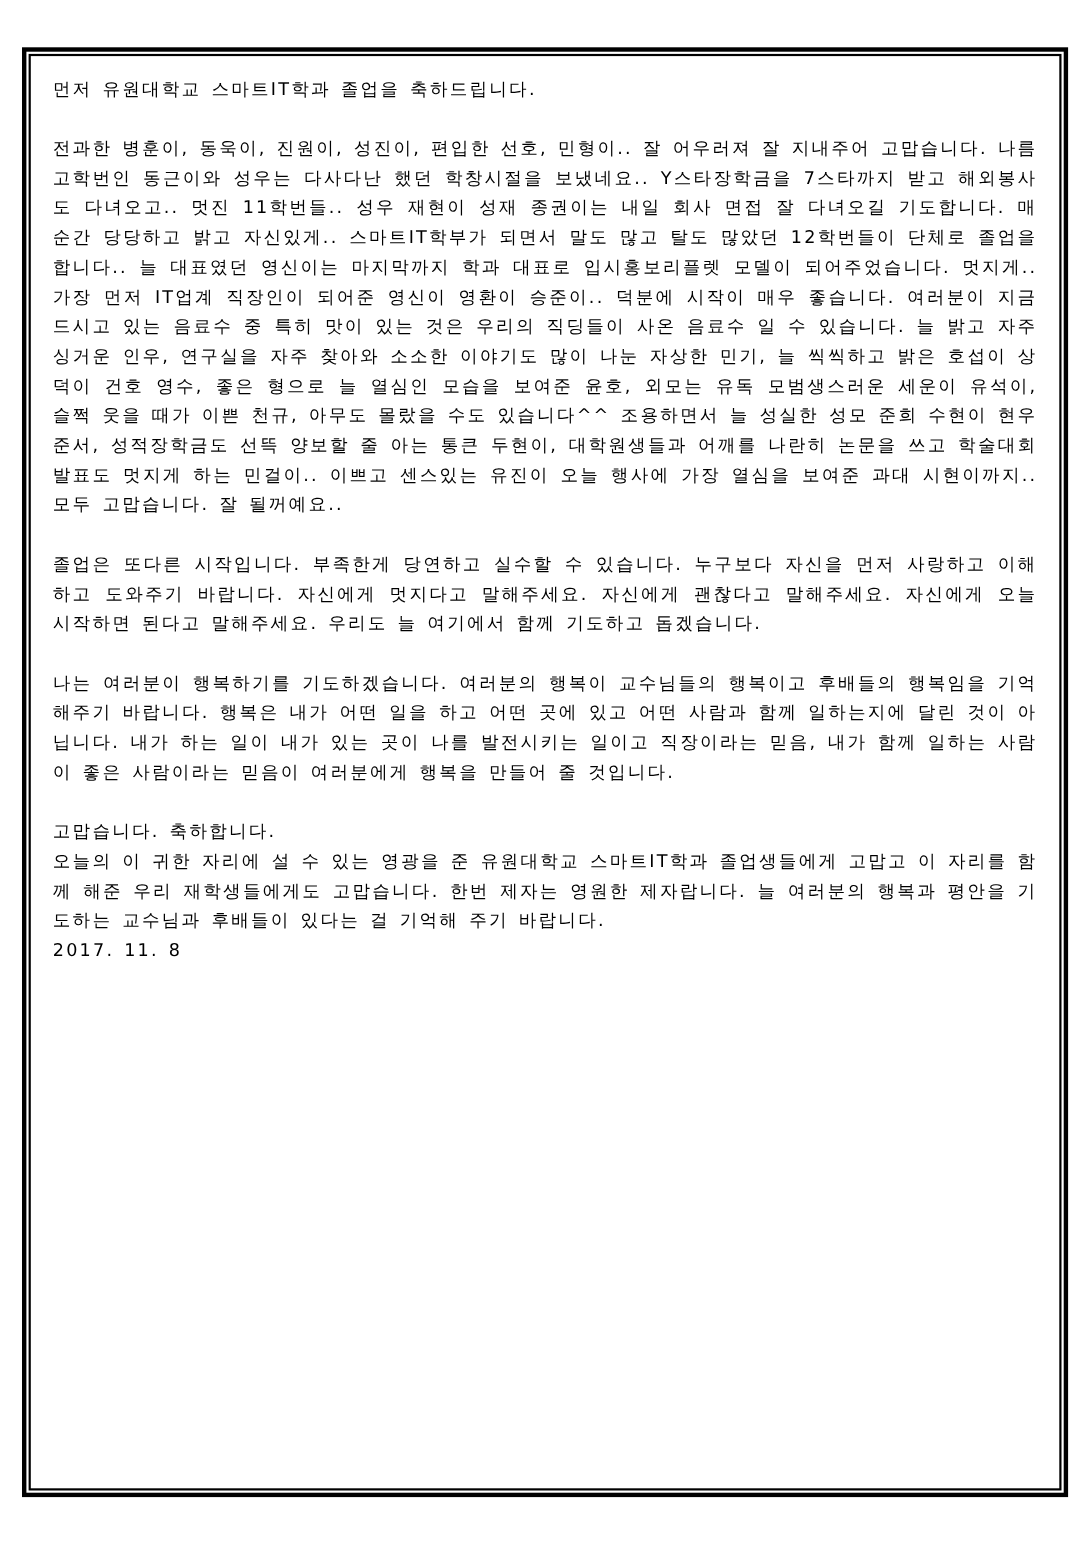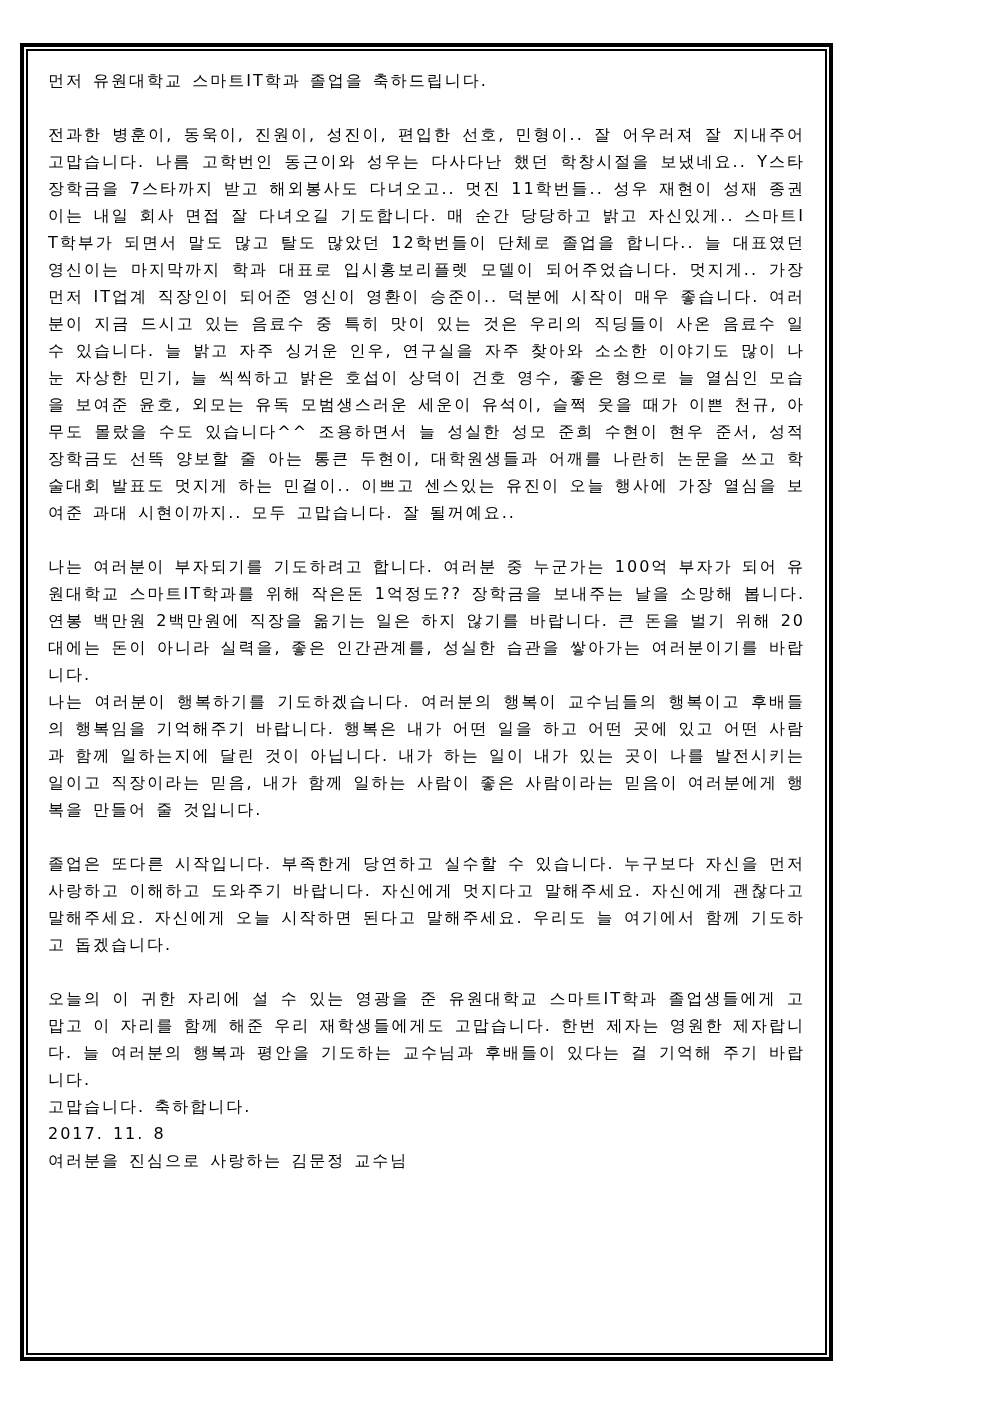--- a/index.html
+++ b/index.html
@@ -10,21 +10,21 @@
     width: 992px;
     height: 1403px;
     background: #ffffff;
     position: relative;
     font-family: "DejaVu Sans", sans-serif;
   }
   .frame-outer {
     position: absolute;
     left: 20px;
     top: 43px;
-    width: 813px;
+    width: 951px;
     height: 1318px;
     box-sizing: border-box;
     border: 4px solid #000000;
     padding: 2px;
     background: #ffffff;
   }
   .frame-inner {
     width: 100%;
     height: 100%;
     box-sizing: border-box;
@@ -49,22 +49,20 @@
   }
 </style>
 </head>
 <body style="background: rgb(255, 255, 255);">
 
 <div class="frame-outer" style="border-color: rgb(0, 0, 0);">
   <div class="frame-inner" style="border-color: rgb(0, 0, 0);">
     <div class="letter-body" id="letter-body" style="color: rgb(0, 0, 0);">
         <p class="gap">먼저 유원대학교 스마트IT학과 졸업을 축하드립니다.</p>
         <p class="gap">전과한 병훈이, 동욱이, 진원이, 성진이, 편입한 선호, 민형이.. 잘 어우러져 잘 지내주어 고맙습니다. 나름 고학번인 동근이와 성우는 다사다난 했던 학창시절을 보냈네요.. Y스타장학금을 7스타까지 받고 해외봉사도 다녀오고.. 멋진 11학번들.. 성우 재현이 성재 종권이는 내일 회사 면접 잘 다녀오길 기도합니다. 매 순간 당당하고 밝고 자신있게.. 스마트IT학부가 되면서 말도 많고 탈도 많았던 12학번들이 단체로 졸업을 합니다.. 늘 대표였던 영신이는 마지막까지 학과 대표로 입시홍보리플렛 모델이 되어주었습니다. 멋지게.. 가장 먼저 IT업계 직장인이 되어준 영신이 영환이 승준이.. 덕분에 시작이 매우 좋습니다. 여러분이 지금 드시고 있는 음료수 중 특히 맛이 있는 것은 우리의 직딩들이 사온 음료수 일 수 있습니다. 늘 밝고 자주 싱거운 인우, 연구실을 자주 찾아와 소소한 이야기도 많이 나눈 자상한 민기, 늘 씩씩하고 밝은 호섭이 상덕이 건호 영수, 좋은 형으로 늘 열심인 모습을 보여준 윤호, 외모는 유독 모범생스러운 세운이 유석이, 슬쩍 웃을 때가 이쁜 천규, 아무도 몰랐을 수도 있습니다^^ 조용하면서 늘 성실한 성모 준희 수현이 현우 준서, 성적장학금도 선뜩 양보할 줄 아는 통큰 두현이, 대학원생들과 어깨를 나란히 논문을 쓰고 학술대회 발표도 멋지게 하는 민걸이.. 이쁘고 센스있는 유진이 오늘 행사에 가장 열심을 보여준 과대 시현이까지.. 모두 고맙습니다. 잘 될꺼예요..</p>
-        <p>나는 여러분이 부자되기를 기도하려고 합니다. 여러분 중 누군가는 100억 부자가 되어 유원대학교 스마트IT학과를 위해 작은돈 1억정도?? 장학금을 보내주는 날을 소망해 봅니다. 연봉 백만원 2백만원에 직장을 옮기는 일은 하지 않기를 바랍니다. 큰 돈을 벌기 위해 20대에는 돈이 아니라 실력을, 좋은 인간관계를, 성실한 습관을 쌓아가는 여러분이기를 바랍니다.</p>
+        <p class="gap">졸업은 또다른 시작입니다. 부족한게 당연하고 실수할 수 있습니다. 누구보다 자신을 먼저 사랑하고 이해하고 도와주기 바랍니다. 자신에게 멋지다고 말해주세요. 자신에게 괜찮다고 말해주세요. 자신에게 오늘 시작하면 된다고 말해주세요. 우리도 늘 여기에서 함께 기도하고 돕겠습니다.</p>
         <p class="gap">나는 여러분이 행복하기를 기도하겠습니다. 여러분의 행복이 교수님들의 행복이고 후배들의 행복임을 기억해주기 바랍니다. 행복은 내가 어떤 일을 하고 어떤 곳에 있고 어떤 사람과 함께 일하는지에 달린 것이 아닙니다. 내가 하는 일이 내가 있는 곳이 나를 발전시키는 일이고 직장이라는 믿음, 내가 함께 일하는 사람이 좋은 사람이라는 믿음이 여러분에게 행복을 만들어 줄 것입니다.</p>
-        <p class="gap">졸업은 또다른 시작입니다. 부족한게 당연하고 실수할 수 있습니다. 누구보다 자신을 먼저 사랑하고 이해하고 도와주기 바랍니다. 자신에게 멋지다고 말해주세요. 자신에게 괜찮다고 말해주세요. 자신에게 오늘 시작하면 된다고 말해주세요. 우리도 늘 여기에서 함께 기도하고 돕겠습니다.</p>
+        <p>고맙습니다. 축하합니다.</p>
         <p>오늘의 이 귀한 자리에 설 수 있는 영광을 준 유원대학교 스마트IT학과 졸업생들에게 고맙고 이 자리를 함께 해준 우리 재학생들에게도 고맙습니다. 한번 제자는 영원한 제자랍니다. 늘 여러분의 행복과 평안을 기도하는 교수님과 후배들이 있다는 걸 기억해 주기 바랍니다.</p>
-        <p>고맙습니다. 축하합니다.</p>
         <p>2017. 11. 8</p>
-        <p>여러분을 진심으로 사랑하는 김문정 교수님</p>
       </div>
   </div>
 </div>
 
 </body></html>

